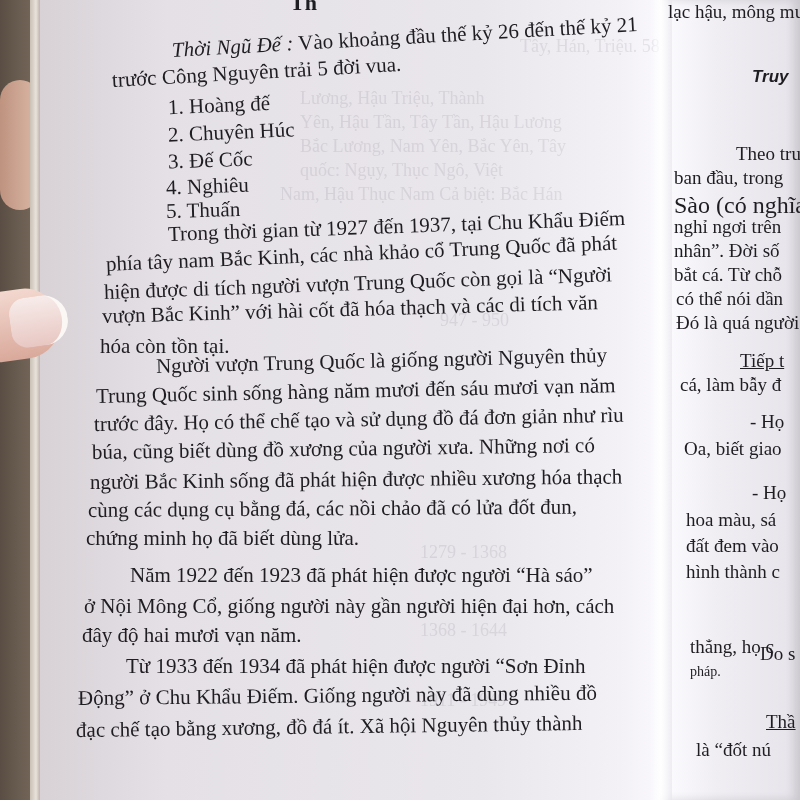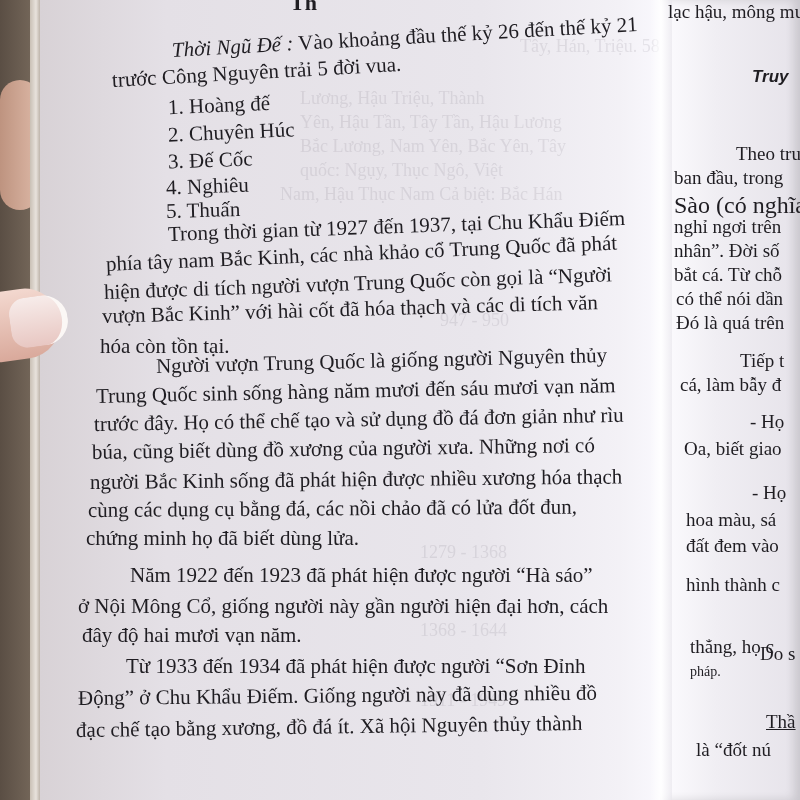--- a/index.html
+++ b/index.html
@@ -61,48 +61,48 @@
 
 <div class="text" style="left:156px;top:356px;transform:rotate(-1.4deg);transform-origin:left center;">Người vượn Trung Quốc là giống người Nguyên thủy</div>
 <div class="text" style="left:96px;top:386px;transform:rotate(-1.2deg);transform-origin:left center;">Trung Quốc sinh sống hàng năm mươi đến sáu mươi vạn năm</div>
 <div class="text" style="left:94px;top:414px;transform:rotate(-1deg);transform-origin:left center;">trước đây. Họ có thể chế tạo và sử dụng đồ đá đơn giản như rìu</div>
 <div class="text" style="left:92px;top:442px;transform:rotate(-0.8deg);transform-origin:left center;">búa, cũng biết dùng đồ xương của người xưa. Những nơi có</div>
 <div class="text" style="left:90px;top:472px;transform:rotate(-0.6deg);transform-origin:left center;">người Bắc Kinh sống đã phát hiện được nhiều xương hóa thạch</div>
 <div class="text" style="left:88px;top:500px;transform:rotate(-0.4deg);transform-origin:left center;">cùng các dụng cụ bằng đá, các nồi chảo đã có lửa đốt đun,</div>
 <div class="text" style="left:86px;top:528px;">chứng minh họ đã biết dùng lửa.</div>
 
 <div class="text" style="left:130px;top:565px;">Năm 1922 đến 1923 đã phát hiện được người “Hà sáo”</div>
-<div class="text" style="left:78px;top:596px;text-align:right;">ở Nội Mông Cổ, giống người này gần người hiện đại hơn, cách</div>
+<div class="text" style="left:84px;top:596px;text-align:right;">ở Nội Mông Cổ, giống người này gần người hiện đại hơn, cách</div>
 <div class="text" style="left:82px;top:625px;">đây độ hai mươi vạn năm.</div>
 
 <div class="text" style="left:126px;top:656px;">Từ 1933 đến 1934 đã phát hiện được người “Sơn Đỉnh</div>
 <div class="text" style="left:78px;top:688px;transform:rotate(-0.6deg);transform-origin:left center;">Động” ở Chu Khẩu Điếm. Giống người này đã dùng nhiều đồ</div>
 <div class="text" style="left:76px;top:720px;transform:rotate(-0.8deg);transform-origin:left center;">đạc chế tạo bằng xương, đồ đá ít. Xã hội Nguyên thủy thành</div>
 
 <div class="right-page"></div>
 <div class="gutter"></div>
 
 <div class="text" style="left:668px;top:2px;font-size:19px;">lạc hậu, mông mu</div>
 <div class="text bold-sans" style="left:752px;top:68px;">Truy</div>
 <div class="text" style="left:736px;top:144px;font-size:19px;">Theo tru</div>
 <div class="text" style="left:674px;top:168px;font-size:19px;">ban đầu, trong</div>
 <div class="text" style="left:674px;top:193px;font-size:24px;">Sào (có nghĩa</div>
 <div class="text" style="left:674px;top:217px;font-size:19px;">nghỉ ngơi trên</div>
 <div class="text" style="left:674px;top:241px;font-size:19px;">nhân”. Đời số</div>
 <div class="text" style="left:674px;top:265px;font-size:19px;">bắt cá. Từ chỗ</div>
 <div class="text" style="left:676px;top:289px;font-size:19px;">có thể nói dần</div>
-<div class="text" style="left:676px;top:313px;font-size:19px;">Đó là quá trên</div>
-<div class="text" style="left:740px;top:351px;font-size:19px;">Tiếp t</div>
+<div class="text" style="left:676px;top:313px;font-size:19px;">Đó là quá người</div>
+<div class="text" style="left:740px;top:351px;font-size:19px;text-decoration:underline;">Tiếp t</div>
 <div class="text" style="left:680px;top:375px;font-size:19px;">cá, làm bẫy đ</div>
 <div class="text" style="left:750px;top:412px;font-size:19px;">- Họ</div>
 <div class="text" style="left:684px;top:439px;font-size:19px;">Oa, biết giao</div>
 <div class="text" style="left:752px;top:483px;font-size:19px;">- Họ</div>
 <div class="text" style="left:686px;top:510px;font-size:19px;">hoa màu, sá</div>
 <div class="text" style="left:686px;top:536px;font-size:19px;text-align:right;">đất đem vào</div>
-<div class="text" style="left:686px;top:562px;font-size:19px;margin-top:13px;">hình thành c</div>
+<div class="text" style="left:686px;top:562px;font-size:19px;">hình thành c</div>
 <div class="text" style="left:760px;top:644px;font-size:19px;">Do s</div>
 <div class="text" style="left:690px;top:637px;font-size:19px;">thẳng, họ c</div>
 <div class="text" style="left:690px;top:665px;font-size:14px;">pháp.</div>
 <div class="text" style="left:766px;top:712px;font-size:19px;text-decoration:underline;">Thầ</div>
 <div class="text" style="left:696px;top:740px;font-size:19px;">là “đốt nú</div>
 
 <div class="finger"></div>
 <div class="nail"></div>
 
 </body></html>

